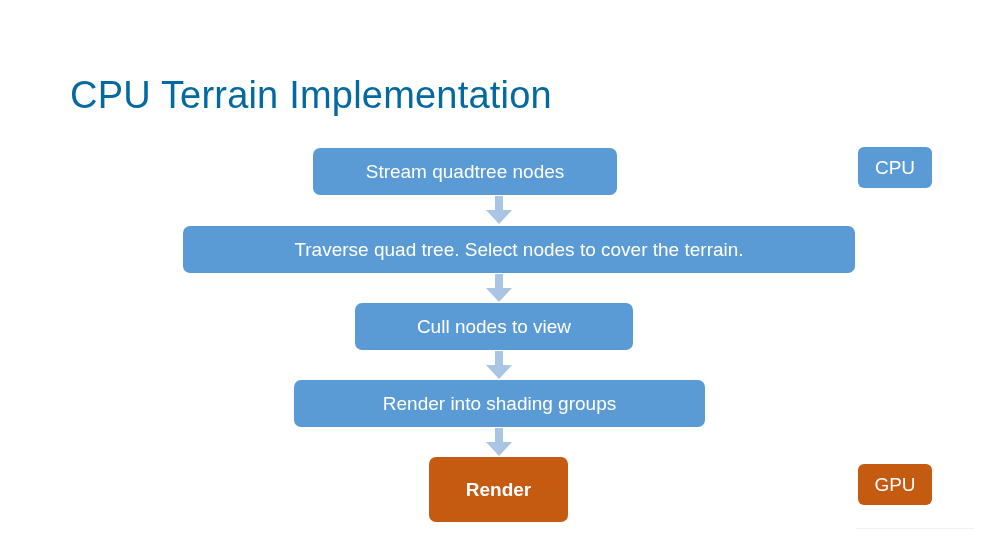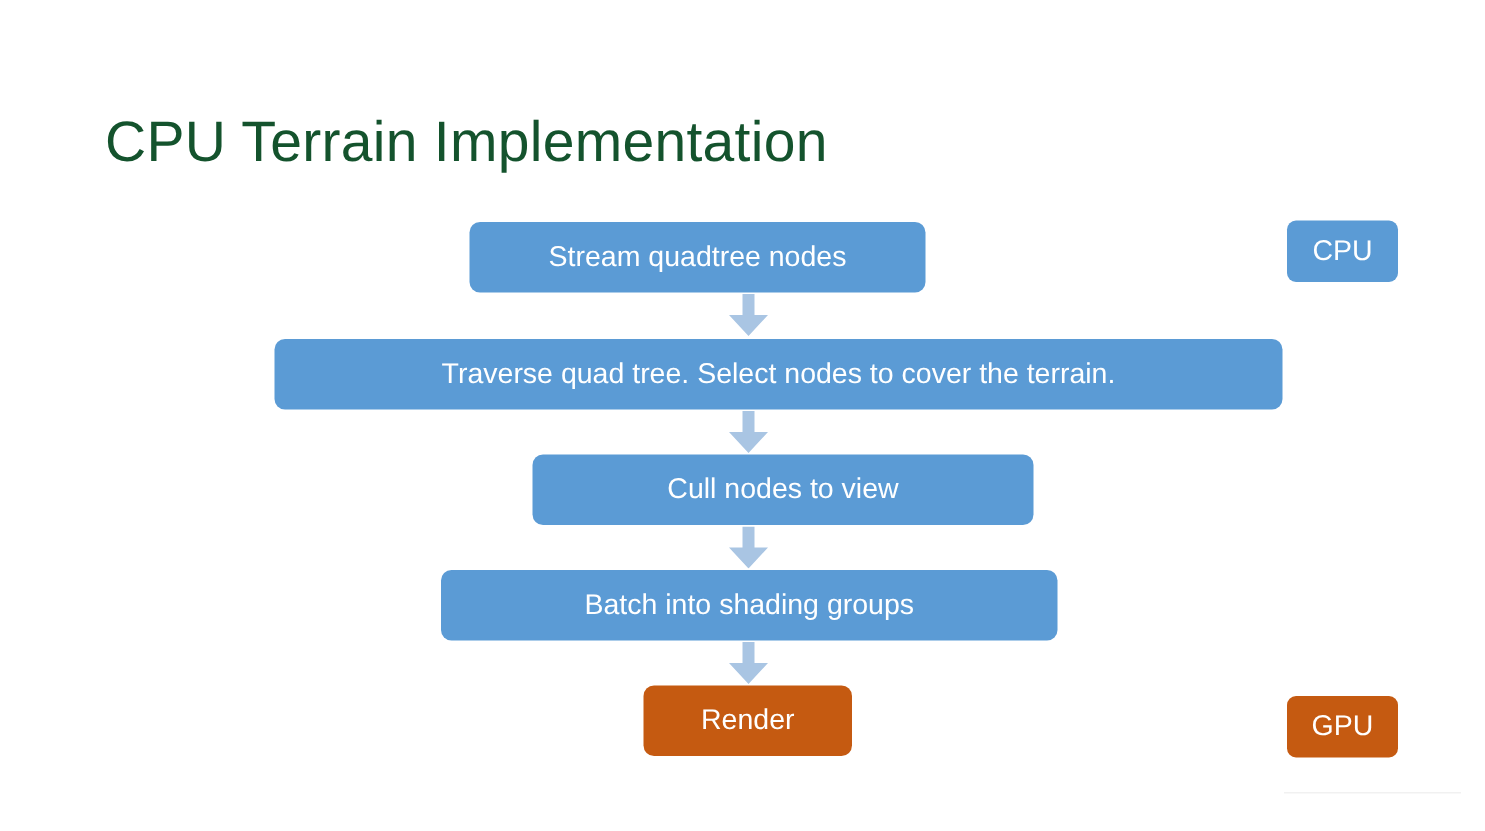--- a/index.html
+++ b/index.html
@@ -20,21 +20,21 @@
     background: #ffffff;
   }
 
   
   #slide-title {
     position: absolute;
     left: 70px;
     top: 48px;
     font-size: 38px;
     font-weight: 400;
-    color: #14532d;
+    color: #0369a1;
     letter-spacing: 0.2px;
     white-space: nowrap;
     line-height: 1.2;
   }
 
   
   .flow-box {
     position: absolute;
     display: flex;
     align-items: center;
@@ -50,23 +50,23 @@
   }
   .flow-box.cpu-stage {
     background: #5B9BD5;
   }
   .flow-box.gpu-stage {
     background: #C55A11;
   }
 
   #box-stream   { left: 313px; top: 148px; width: 304px; height: 47px; }
   #box-traverse { left: 163px; top: 226px; width: 672px; height: 47px; margin-left: 20px; }
-  #box-cull     { left: 355px; top: 303px; width: 334px; height: 47px; }
+  #box-cull     { left: 355px; top: 303px; width: 278px; height: 47px; }
   #box-batch    { left: 294px; top: 380px; width: 411px; height: 47px; }
-  #box-render   { left: 429px; top: 457px; width: 139px; height: 47px; }
+  #box-render   { left: 429px; top: 457px; width: 139px; height: 65px; font-weight: bold; }
 
   
   .flow-arrow {
     position: absolute;
     width: 26px;
     height: 28px;
     left: 486px;
   }
   .flow-arrow svg { display: block; width: 100%; height: 100%; }
 
@@ -131,21 +131,21 @@
   </div>
 
   <div id="box-cull" class="flow-box cpu-stage">Cull nodes to view</div>
 
   <div id="arrow-3" class="flow-arrow">
     <svg viewBox="0 0 26 28" xmlns="http://www.w3.org/2000/svg" aria-hidden="true">
       <path d="M9 0 H17 V14 H26 L13 28 L0 14 H9 Z" fill="#A9C5E3"></path>
     </svg>
   </div>
 
-  <div id="box-batch" class="flow-box cpu-stage">Batch into shading groups</div>
+  <div id="box-batch" class="flow-box cpu-stage">Render into shading groups</div>
 
   <div id="arrow-4" class="flow-arrow">
     <svg viewBox="0 0 26 28" xmlns="http://www.w3.org/2000/svg" aria-hidden="true">
       <path d="M9 0 H17 V14 H26 L13 28 L0 14 H9 Z" fill="#A9C5E3"></path>
     </svg>
   </div>
 
   <div id="box-render" class="flow-box gpu-stage">Render</div>
 
   <div id="badge-gpu" class="legend-badge">GPU</div>

